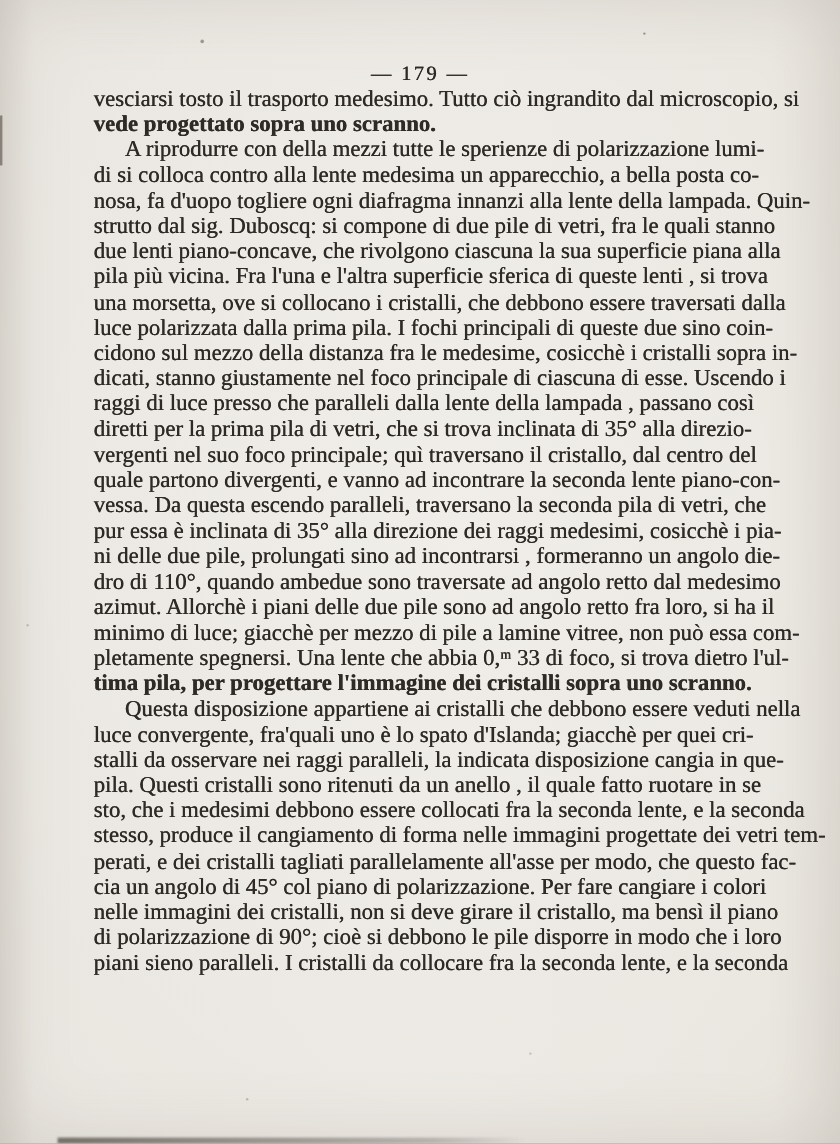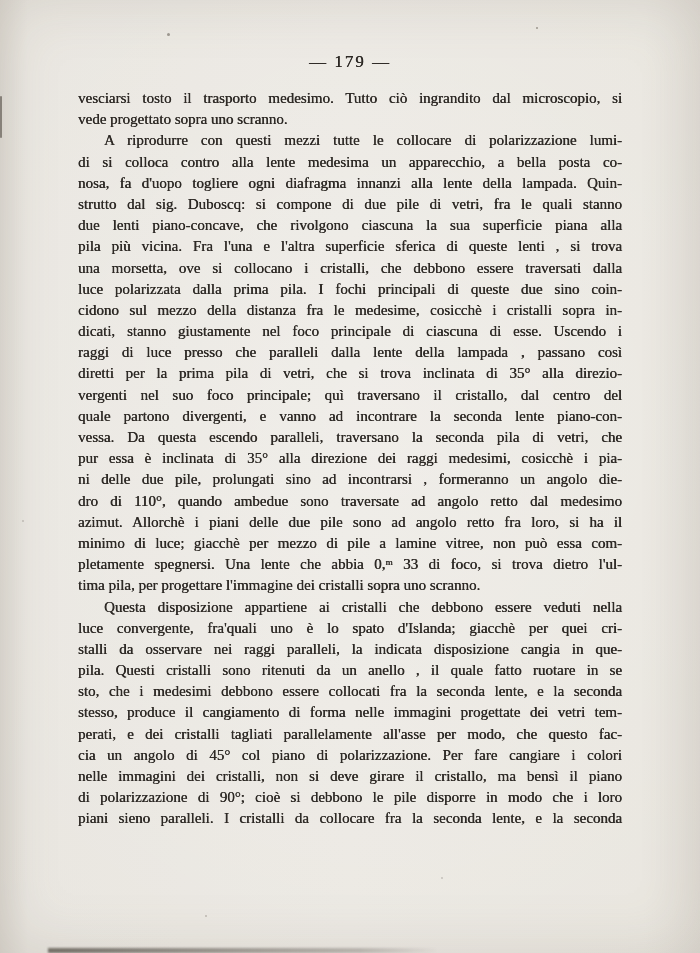--- a/index.html
+++ b/index.html
@@ -28,37 +28,38 @@
     left: 78px;
     width: 544px;
     text-align: center;
     font-size: 17px;
     letter-spacing: 2px;
     color: #2c2824;
     text-shadow: 0.3px 0 0 currentColor;
   }
   .text-block {
     position: absolute;
-    top: 88px;
+    top: 72px;
     left: 78px;
     width: 544px;
-    font-size: 15px;
+    font-size: 19px;
     line-height: 21.2px;
     color: #2e2a26;
     text-shadow: 0.3px 0 0 currentColor;
   }
   .paragraph { margin: 0; }
   .line {
     text-align: justify;
     text-align-last: justify;
     white-space: nowrap;
     height: 21.2px;
   }
   .line.short {
     text-align-last: left;
+    font-weight: bold;
   }
   .line.indent {
     text-indent: 26px;
   }
   
   .edge-sliver-left {
     position: absolute;
     left: 0;
     top: 96px;
     width: 2px;
@@ -87,21 +88,21 @@
 <body>
 
 <div class="page">
   <div class="page-header">— 179 —</div>
   <div class="text-block">
       <div class="paragraph">
         <div class="line">vesciarsi tosto il trasporto medesimo. Tutto ciò ingrandito dal microscopio, si</div>
         <div class="line short">vede progettato sopra uno scranno.</div>
       </div>
       <div class="paragraph">
-        <div class="line indent">A riprodurre con questi mezzi tutte le collocare di polarizzazione lumi-</div>
+        <div class="line indent">A riprodurre con della mezzi tutte le sperienze di polarizzazione lumi-</div>
         <div class="line">di si colloca contro alla lente medesima un apparecchio, a bella posta co-</div>
         <div class="line">nosa, fa d'uopo togliere ogni diafragma innanzi alla lente della lampada. Quin-</div>
         <div class="line">strutto dal sig. Duboscq: si compone di due pile di vetri, fra le quali stanno</div>
         <div class="line">due lenti piano-concave, che rivolgono ciascuna la sua superficie piana alla</div>
         <div class="line">pila più vicina. Fra l'una e l'altra superficie sferica di queste lenti , si trova</div>
         <div class="line">una morsetta, ove si collocano i cristalli, che debbono essere traversati dalla</div>
         <div class="line">luce polarizzata dalla prima pila. I fochi principali di queste due sino coin-</div>
         <div class="line">cidono sul mezzo della distanza fra le medesime, cosicchè i cristalli sopra in-</div>
         <div class="line">dicati, stanno giustamente nel foco principale di ciascuna di esse. Uscendo i</div>
         <div class="line">raggi di luce presso che paralleli dalla lente della lampada , passano così</div>

